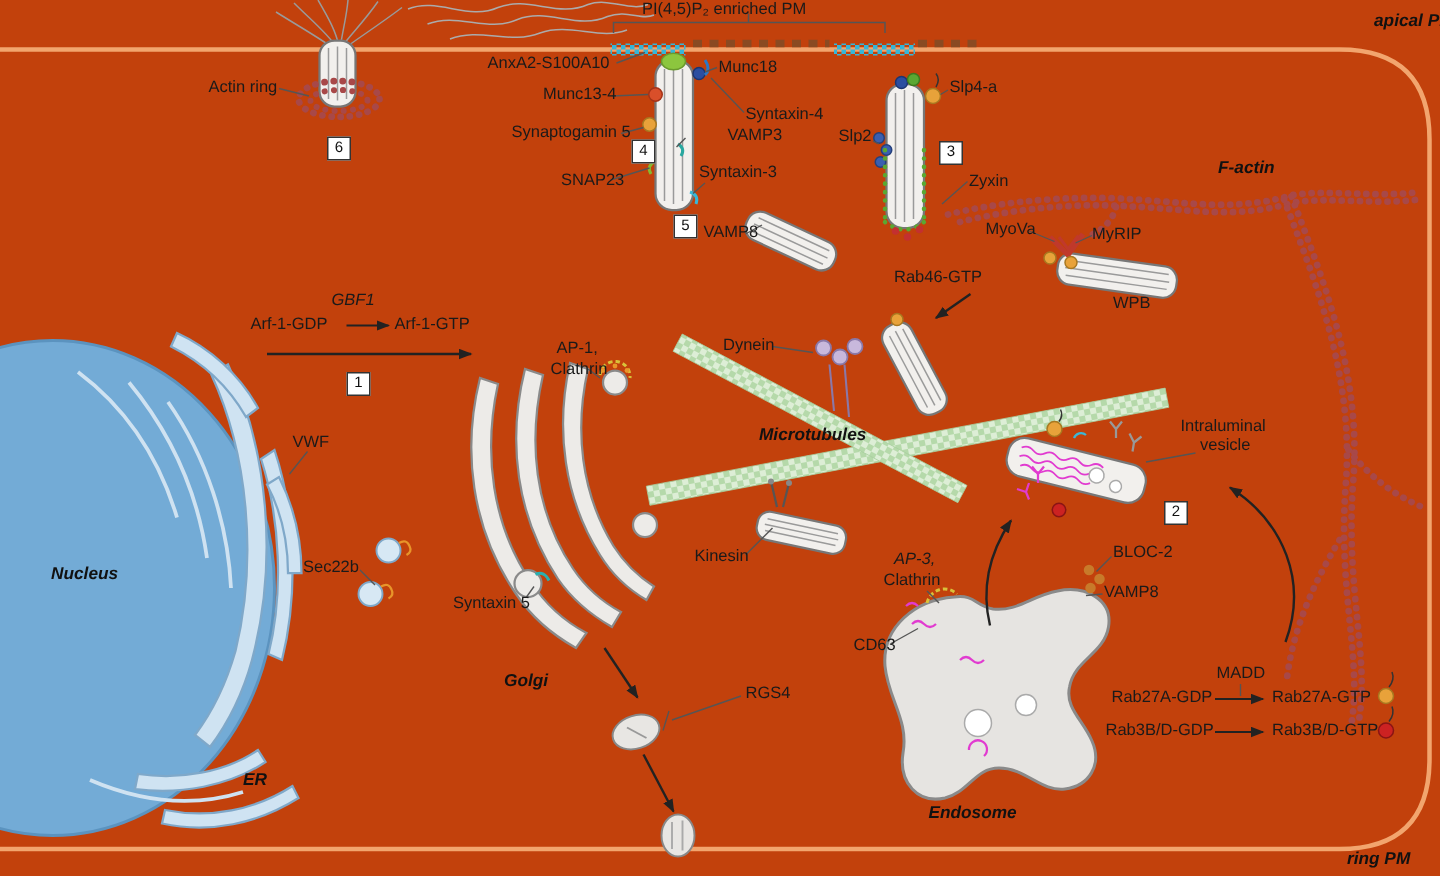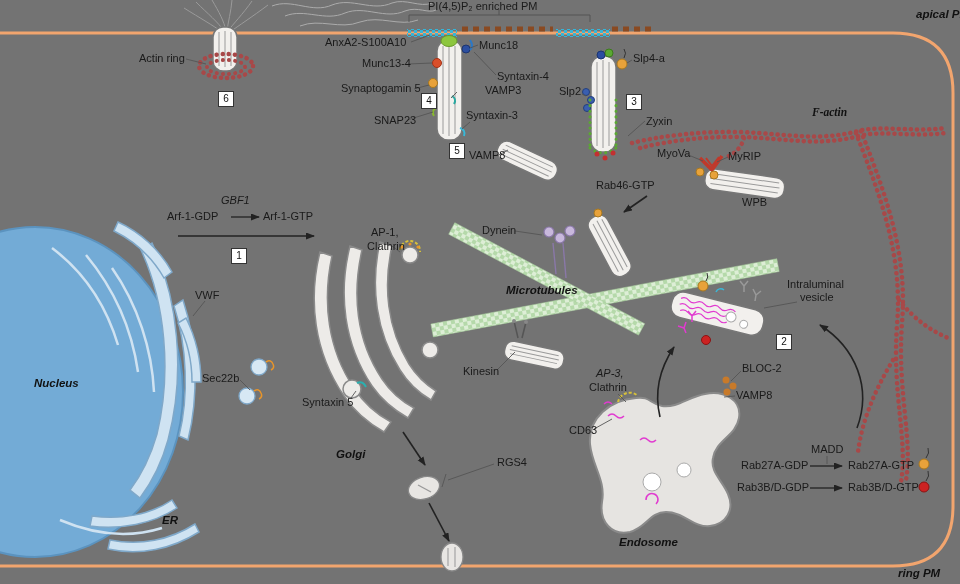--- a/index.html
+++ b/index.html
@@ -1,16 +1,16 @@
 <!DOCTYPE html>
 <html><head>
 <meta charset="utf-8">
 <style>
   html,body{margin:0;padding:0;background:#fff;}
-  #stage{position:relative;width:960px;height:584px;background:#737373;
+  #stage{position:relative;width:960px;height:584px;background:#c2410c;
          font-family:"Liberation Sans",sans-serif;overflow:hidden;}
   svg.layer{position:absolute;left:0;top:0;}
   .lbl{position:absolute;font-size:11px;color:#1a1a1a;white-space:nowrap;line-height:1.1;}
   .lbl.it{font-style:italic;font-weight:bold;font-size:11.5px;color:#111;}
   .step{position:absolute;width:14px;height:14px;background:#fff;border:1px solid #333;
         font-size:10px;line-height:14px;text-align:center;color:#111;}
 </style>
 </head>
 <body>
 
@@ -332,21 +332,21 @@
 <div class="lbl" style="left:362px;top:57px;">Munc13-4</div>
 <div class="lbl" style="left:497px;top:70px;">Syntaxin-4</div>
 <div class="lbl" style="left:341px;top:82px;">Synaptogamin 5</div>
 <div class="lbl" style="left:457px;top:84px;padding-left:28px;">VAMP3</div>
 <div class="lbl" style="left:374px;top:114px;">SNAP23</div>
 <div class="lbl" style="left:466px;top:109px;text-align:right;">Syntaxin-3</div>
 <div class="lbl" style="left:469px;top:149px;">VAMP8</div>
 <div class="lbl" style="left:633px;top:52px;">Slp4-a</div>
 <div class="lbl" style="left:559px;top:85px;">Slp2</div>
 <div class="lbl" style="left:646px;top:115px;">Zyxin</div>
-<div class="lbl it" style="left:812px;top:106px;font-family:Liberation Serif, serif;">F-actin</div>
+<div class="lbl it" style="left:812px;top:106px;">F-actin</div>
 <div class="lbl" style="left:657px;top:147px;">MyoVa</div>
 <div class="lbl" style="left:728px;top:150px;">MyRIP</div>
 <div class="lbl" style="left:742px;top:196px;">WPB</div>
 <div class="lbl" style="left:596px;top:179px;">Rab46-GTP</div>
 <div class="lbl" style="left:482px;top:224px;">Dynein</div>
 <div class="lbl it" style="left:506px;top:284px;">Microtubules</div>
 <div class="lbl" style="left:463px;top:365px;">Kinesin</div>
 <div class="lbl" style="left:221px;top:194px;font-style:italic;">GBF1</div>
 <div class="lbl" style="left:167px;top:210px;">Arf-1-GDP</div>
 <div class="lbl" style="left:263px;top:210px;">Arf-1-GTP</div>

